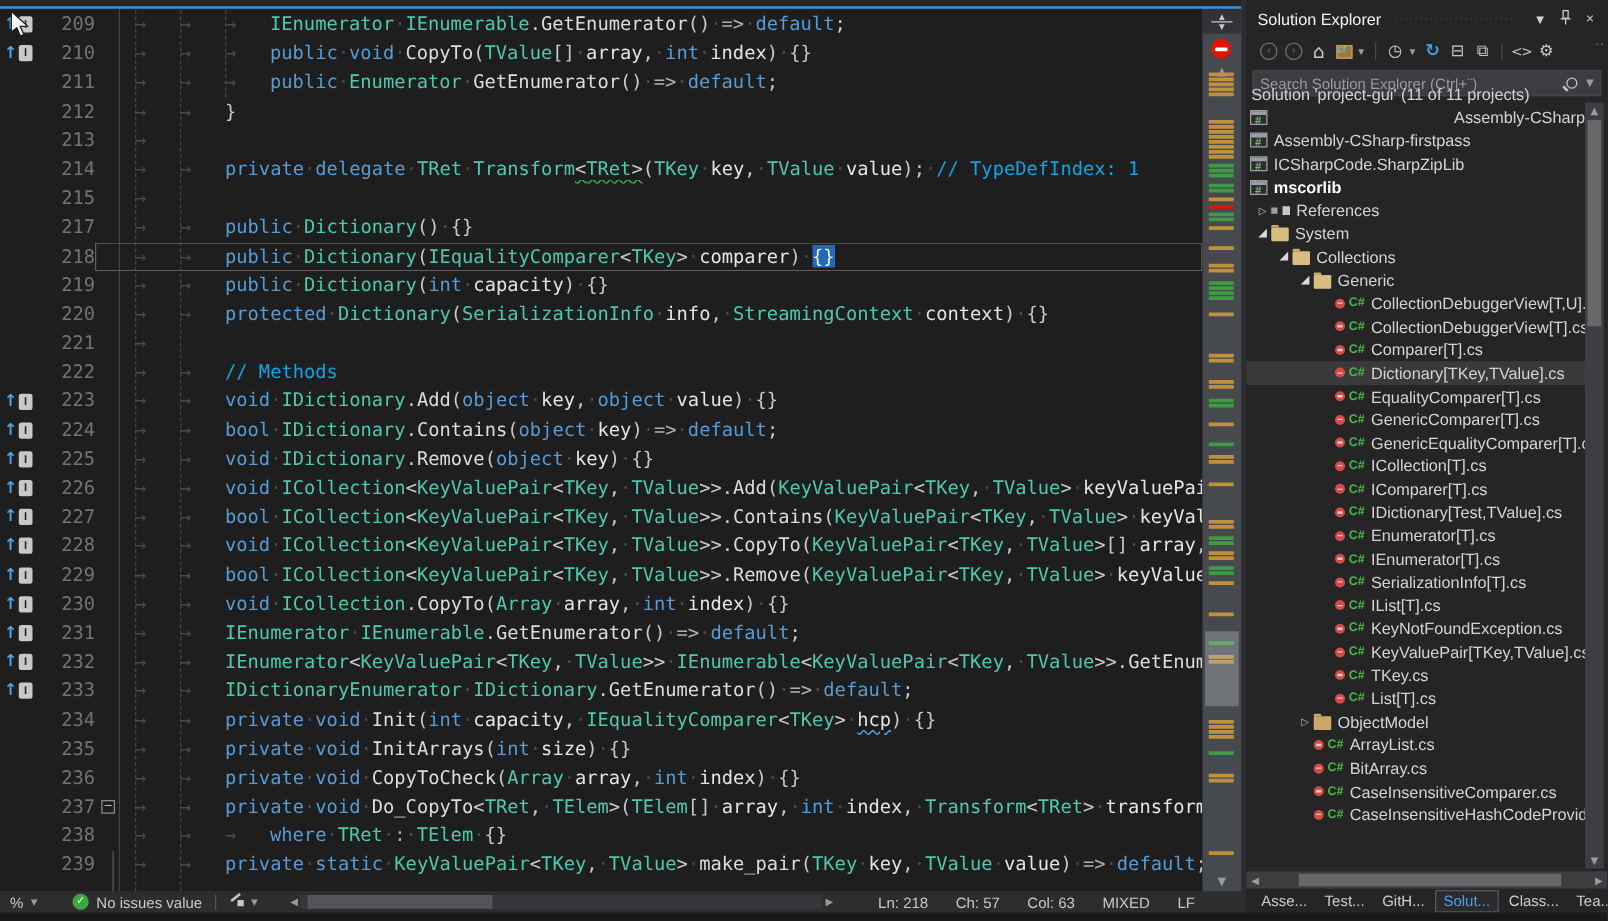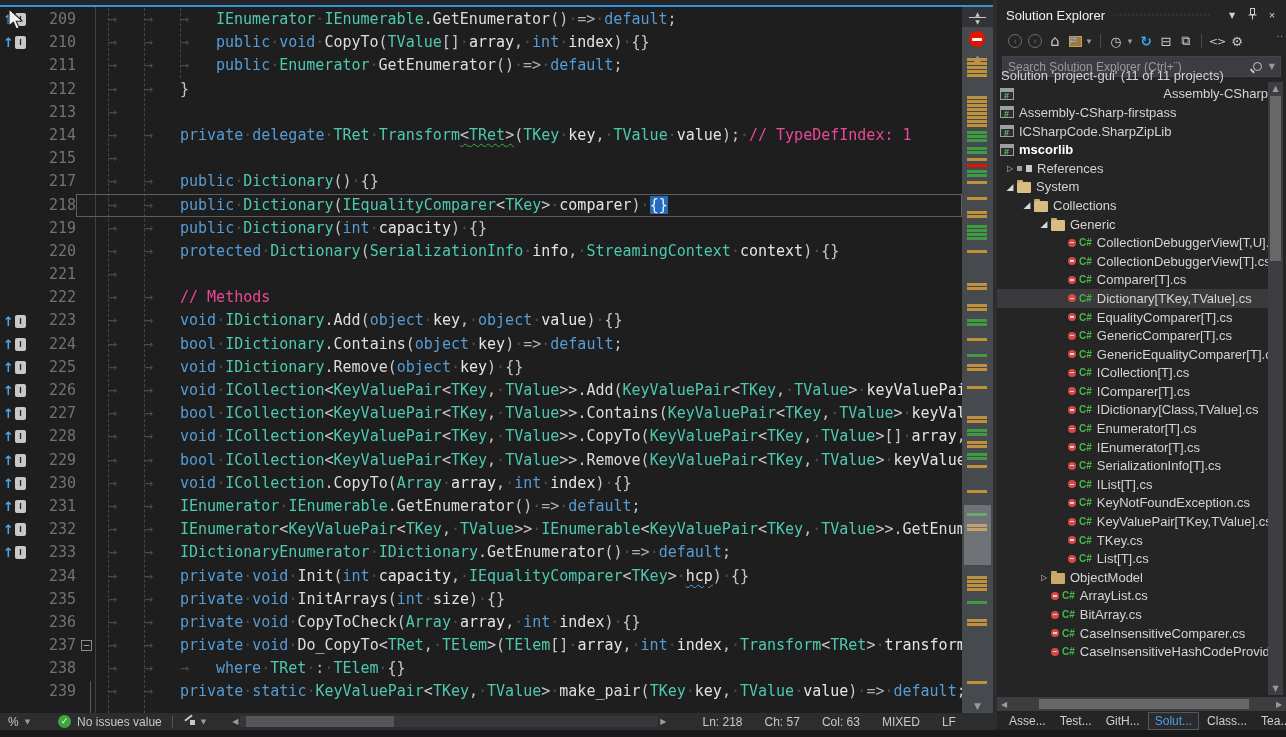--- a/index.html
+++ b/index.html
@@ -23,21 +23,21 @@
   .g-fold { width:20px; position:relative; }
   .fold-box { position:absolute; left:5px; top:6px; width:11px; height:11px; border:1px solid #8a8a8a; background:#1e1e1e; color:#c8c8c8; font-size:9px; line-height:9px; text-align:center; font-family:"DejaVu Sans",sans-serif; }
   .g-code { flex:1; padding-left:12px; overflow:hidden; }
   .tabch { display:inline-block; width:36px; color:#474b4f; }
   .tok-kw { color:#569cd6; }
   .tok-ty { color:#4ec9b0; }
   .tok-id { color:#dcdcdc; }
   .tok-pr { color:#e4e4e4; }
   .tok-pu { color:#c8c8c8; }
   .tok-op { color:#b0b0b0; }
-  .tok-cm { color:#ec4899; }
+  .tok-cm { color:#0ea5e9; }
   .tok-ws { color:#4b4e52; }
   .tok-sel { color:#e6f2ff; background:#2569b8; }
   .sqg { text-decoration:underline wavy #3fae46 1px; text-underline-offset:3px; }
   .sqb { text-decoration:underline wavy #4fa6e8 1px; text-underline-offset:3px; }
 
   .guide { position:absolute; width:0; border-left:1px dashed #43474a; z-index:1; }
   #gutter-line { position:absolute; left:95px; top:7px; width:1px; height:706px; background:#404045; z-index:1; }
   #fold-tail { position:absolute; left:90px; top:681px; width:1px; height:32px; background:#5a5a5a; z-index:3; }
 
   
@@ -417,21 +417,21 @@
               <span class="lockdot"></span>
               <span class="csmark">C#</span>
             </span>
             <span class="t-label">IComparer[T].cs</span>
           </div>
           <div class="tree-row" style="padding-left: 71px;">
             <span class="t-icon icon-cs">
               <span class="lockdot"></span>
               <span class="csmark">C#</span>
             </span>
-            <span class="t-label">IDictionary[Class,TValue].cs</span>
+            <span class="t-label">IDictionary[Test,TValue].cs</span>
           </div>
           <div class="tree-row" style="padding-left: 71px;">
             <span class="t-icon icon-cs">
               <span class="lockdot"></span>
               <span class="csmark">C#</span>
             </span>
             <span class="t-label">Enumerator[T].cs</span>
           </div>
           <div class="tree-row" style="padding-left: 71px;">
             <span class="t-icon icon-cs">

